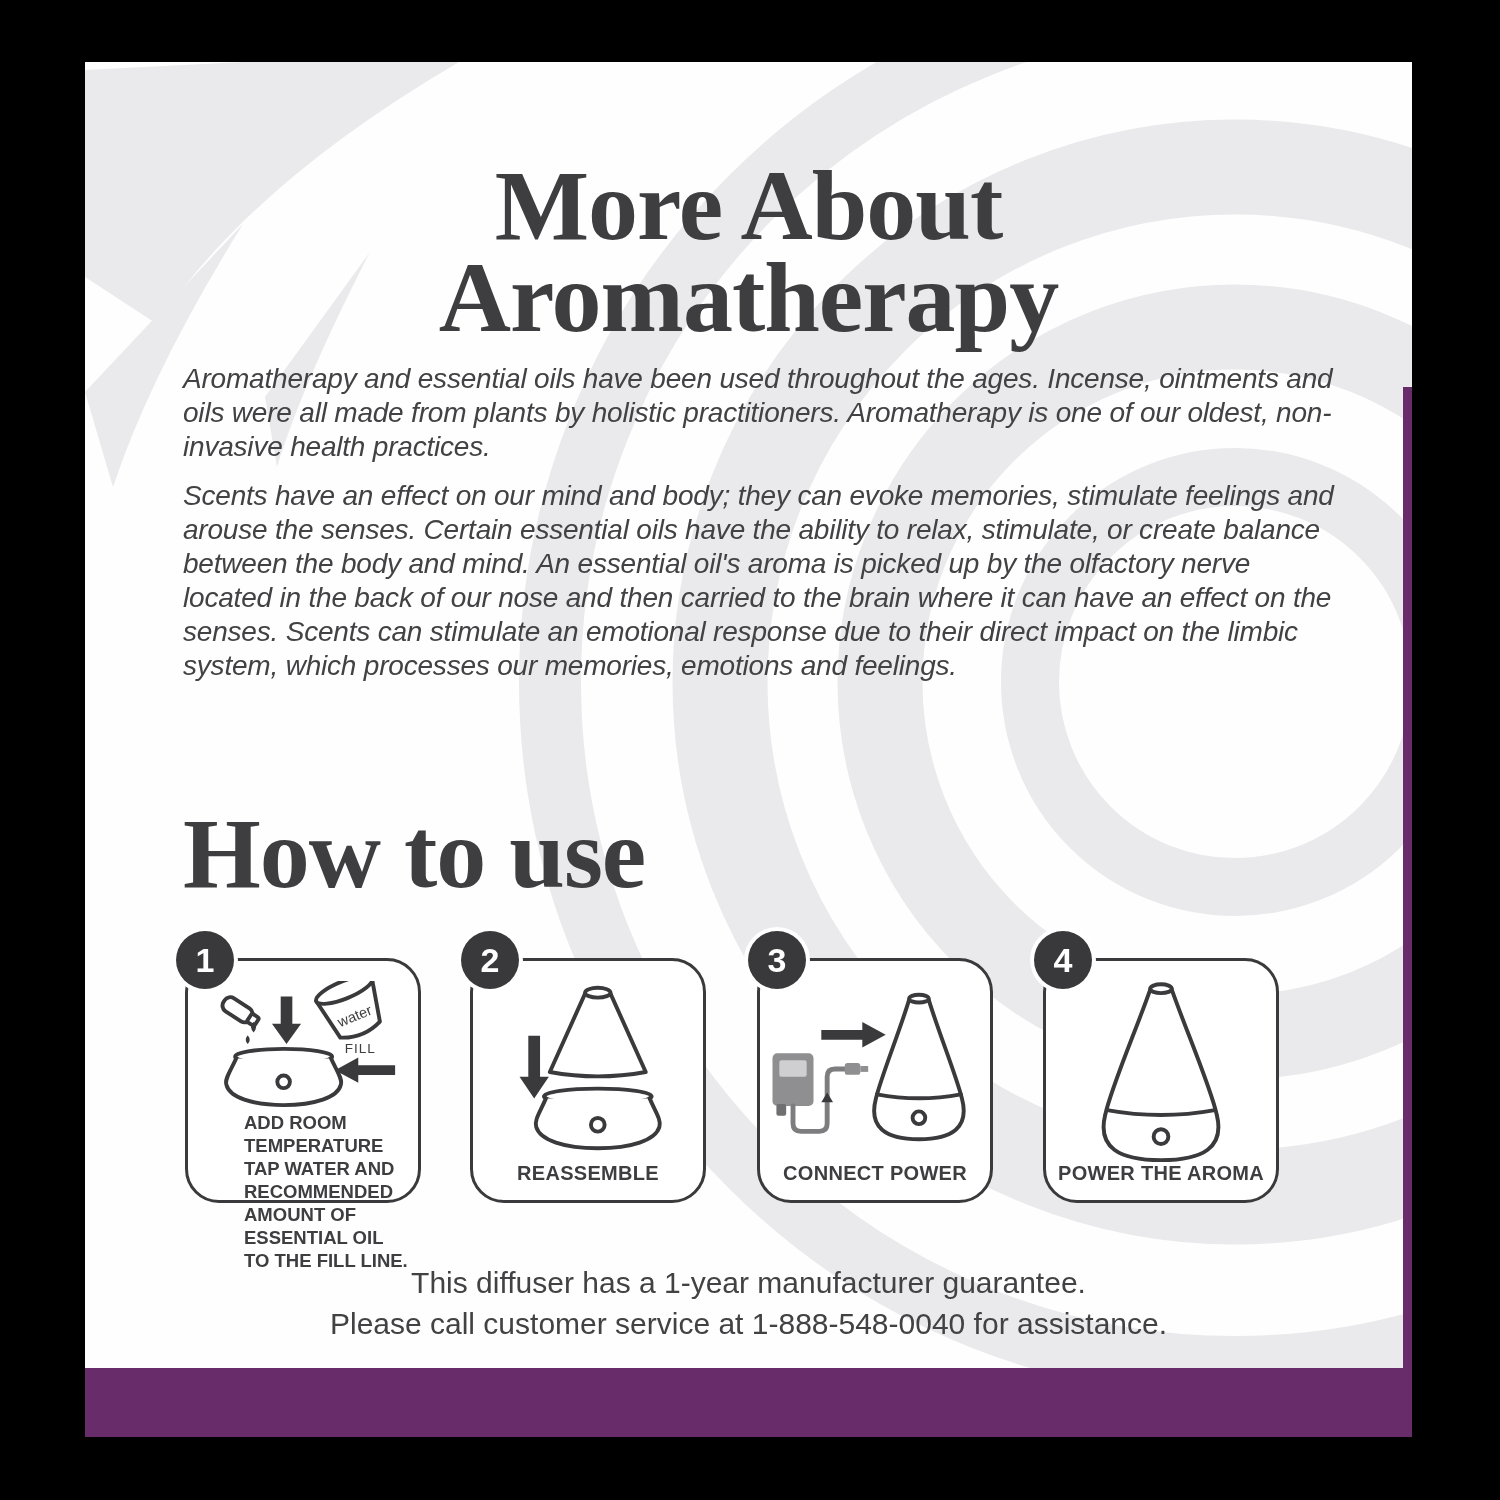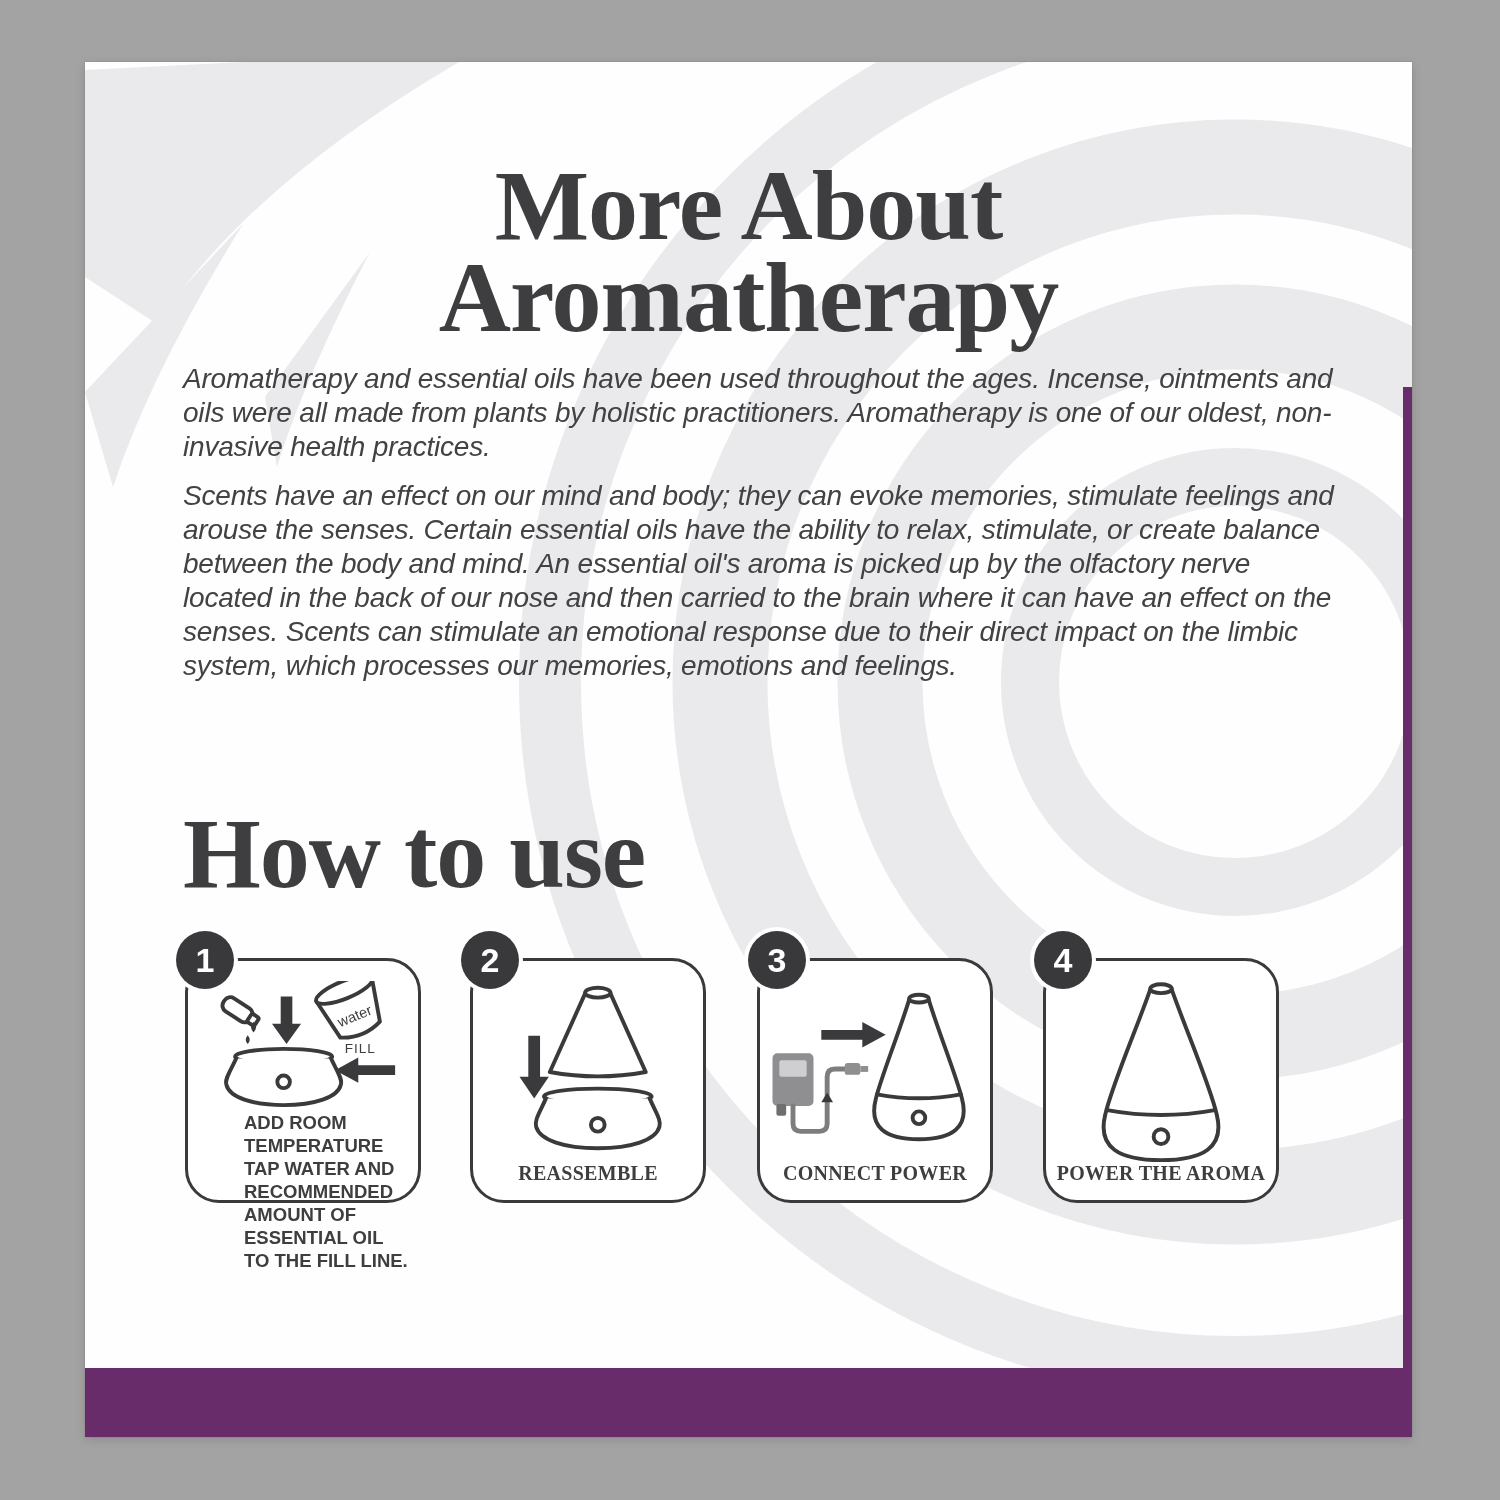--- a/index.html
+++ b/index.html
@@ -1,16 +1,16 @@
 <!DOCTYPE html>
 <html><head>
 <meta charset="utf-8">
 <style>
   html,body{margin:0;padding:0;background:#ffffff;}
-  .stage{position:relative;width:1500px;height:1500px;background:#a3a3a3;overflow:hidden;
+  .stage{position:relative;width:1500px;height:1500px;background:#000000;overflow:hidden;
          font-family:"Liberation Sans",sans-serif;color:#424244;}
   .panel{position:absolute;left:85px;top:62px;width:1327px;height:1375px;background:#fefefe;
          box-shadow:0 3px 10px rgba(0,0,0,.13),0 0 1px rgba(0,0,0,.25);overflow:hidden;}
   .swirl{position:absolute;left:0;top:0;width:100%;height:100%;pointer-events:none;}
   .side-strip{position:absolute;right:0;top:325px;bottom:0;width:9px;}
   .bottom-band{position:absolute;left:0;bottom:0;right:9px;height:69px;}
   .heading{position:absolute;left:0;top:98px;width:100%;text-align:center;
            font-family:"Liberation Serif",serif;font-weight:600;font-size:100px;line-height:92px;
            color:#3e3e40;letter-spacing:-1px;}
   .copy{position:absolute;left:98px;top:300px;width:1155px;font-style:italic;}
@@ -19,21 +19,21 @@
          font-size:100px;line-height:100px;color:#3e3e40;letter-spacing:-1px;}
   .step-box{position:absolute;top:896px;width:236px;height:245px;border:3.5px solid #3a3a3c;
             border-radius:34px;background:#fff;box-sizing:border-box;}
   .badge{position:absolute;left:-12px;top:-30px;width:58px;height:58px;border-radius:50%;
          background:#39393b;color:#fff;font-weight:bold;font-size:34px;display:flex;
          align-items:center;justify-content:center;box-shadow:0 0 0 4px #fff;}
   .illus{position:absolute;left:2px;}
   .cap-left{position:absolute;left:16px;right:8px;top:150px;font-weight:bold;font-size:18.5px;
             line-height:23px;color:#3e3e40;text-align:left;margin-left:40px;}
   .cap-center{position:absolute;left:0;right:0;bottom:15px;text-align:center;font-weight:bold;
-              font-size:20px;color:#3e3e40;letter-spacing:.3px;font-family:Liberation Serif, serif;}
+              font-size:20px;color:#3e3e40;letter-spacing:.3px;}
   .guarantee{position:absolute;left:0;top:1200px;width:100%;text-align:center;
              font-size:30px;line-height:41px;color:#424244;}
   svg text{font-family:"Liberation Sans",sans-serif;fill:#3e3e40;}
   .ink-stroke{fill:#fff;stroke:#3a3a3c;stroke-width:4;stroke-linecap:round;stroke-linejoin:round;}
   .ink-line{fill:none;stroke:#3a3a3c;stroke-width:4;stroke-linecap:round;stroke-linejoin:round;}
   .ink-fill{fill:#3a3a3c;stroke:none;}
 </style>
 </head>
 <body>
 
@@ -132,17 +132,21 @@
         <g>
           <path class="ink-stroke" d="M102 15 C88 55 62 115 56 143 C48 176 70 189 113 189 C156 189 178 176 170 143 C164 115 138 55 124 15"></path>
           <ellipse class="ink-stroke" cx="113" cy="14" rx="11" ry="4.5"></ellipse>
           <path class="ink-line" d="M58 138 Q113 148 168 138"></path>
           <circle class="ink-line" cx="113" cy="165" r="7.5"></circle>
         </g>
       </svg>
       <div class="cap-center">POWER THE AROMA</div>
     </div>
 
+    <div class="guarantee">
+      <div>This diffuser has a 1-year manufacturer guarantee.</div>
+      <div>Please call customer service at 1-888-548-0040 for assistance.</div>
+    </div>
 
     <div class="side-strip" style="background: rgb(104, 44, 106);"></div>
     <div class="bottom-band" style="background: rgb(104, 44, 106);"></div>
   </div>
 </div>
 
 </body></html>

